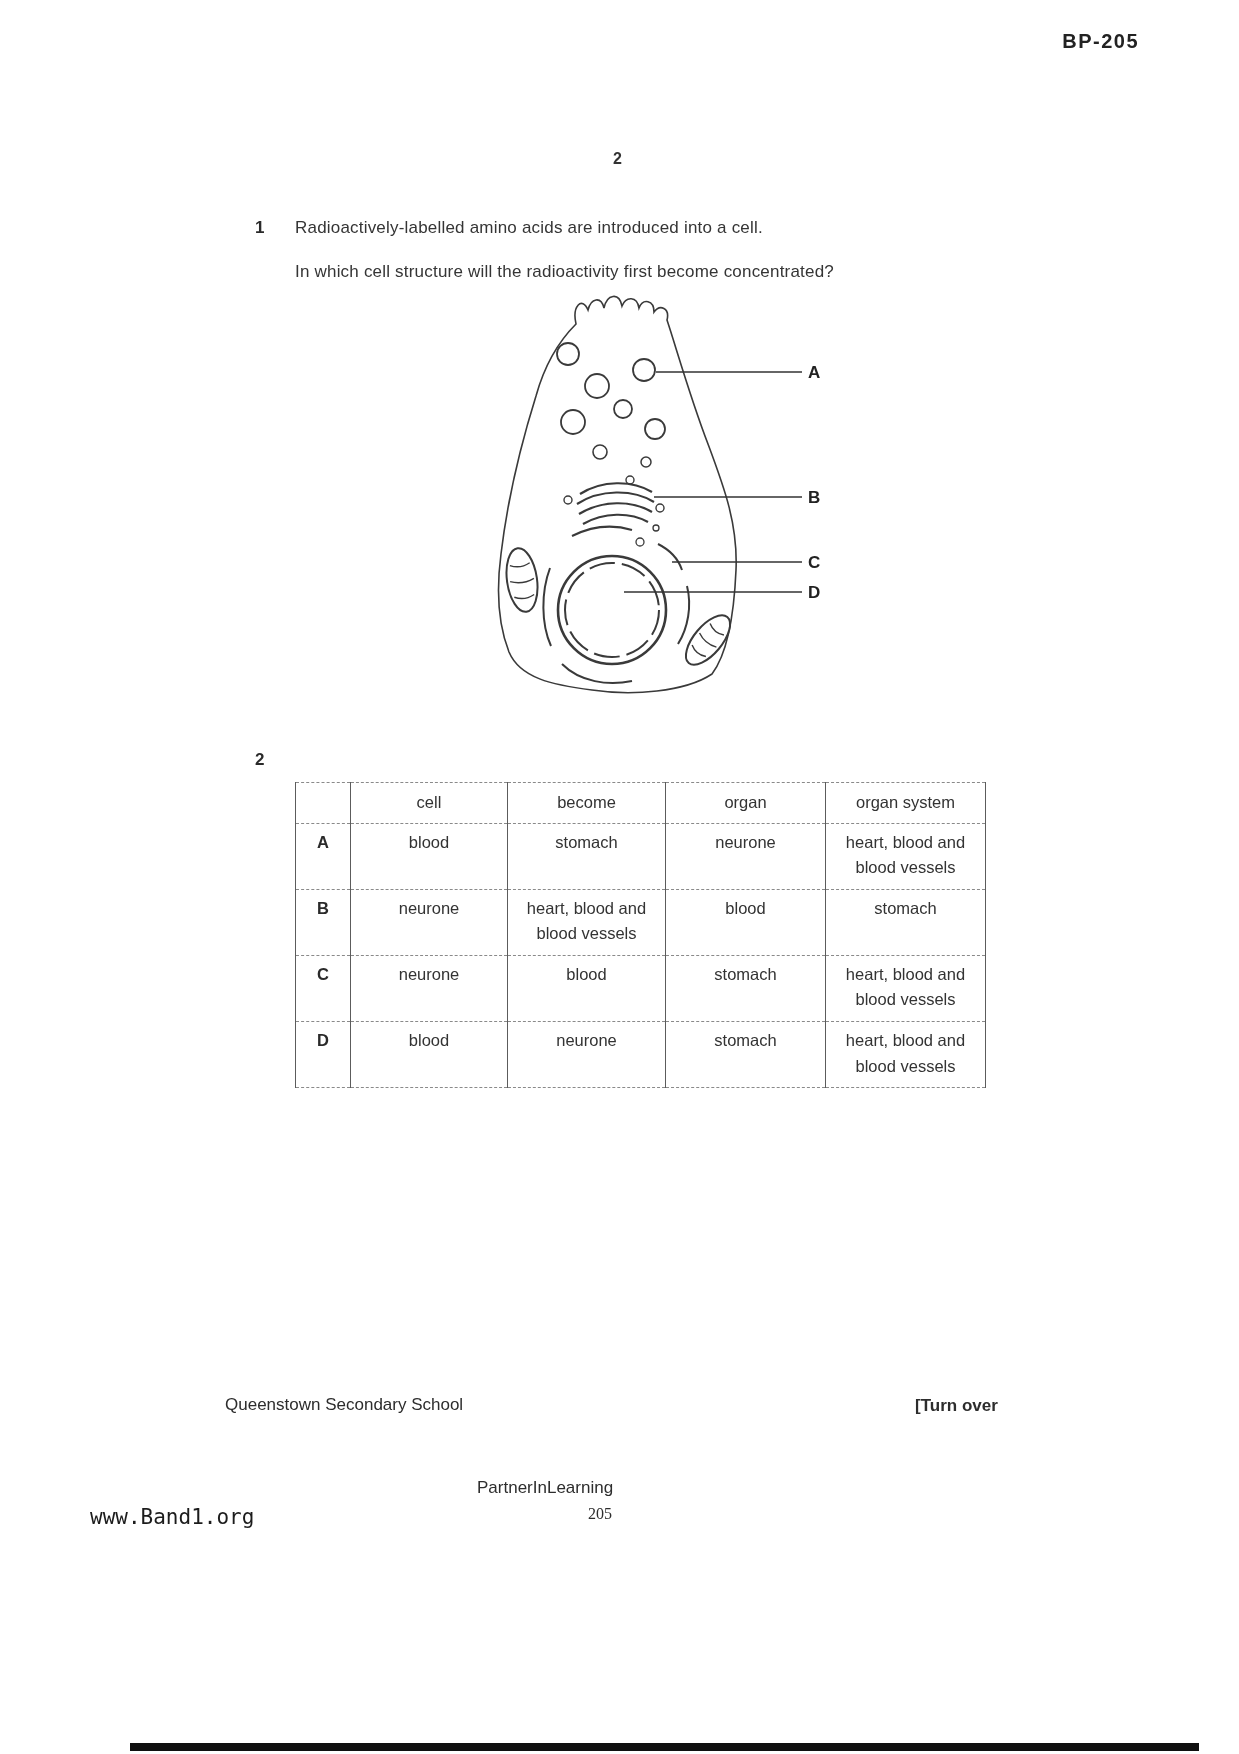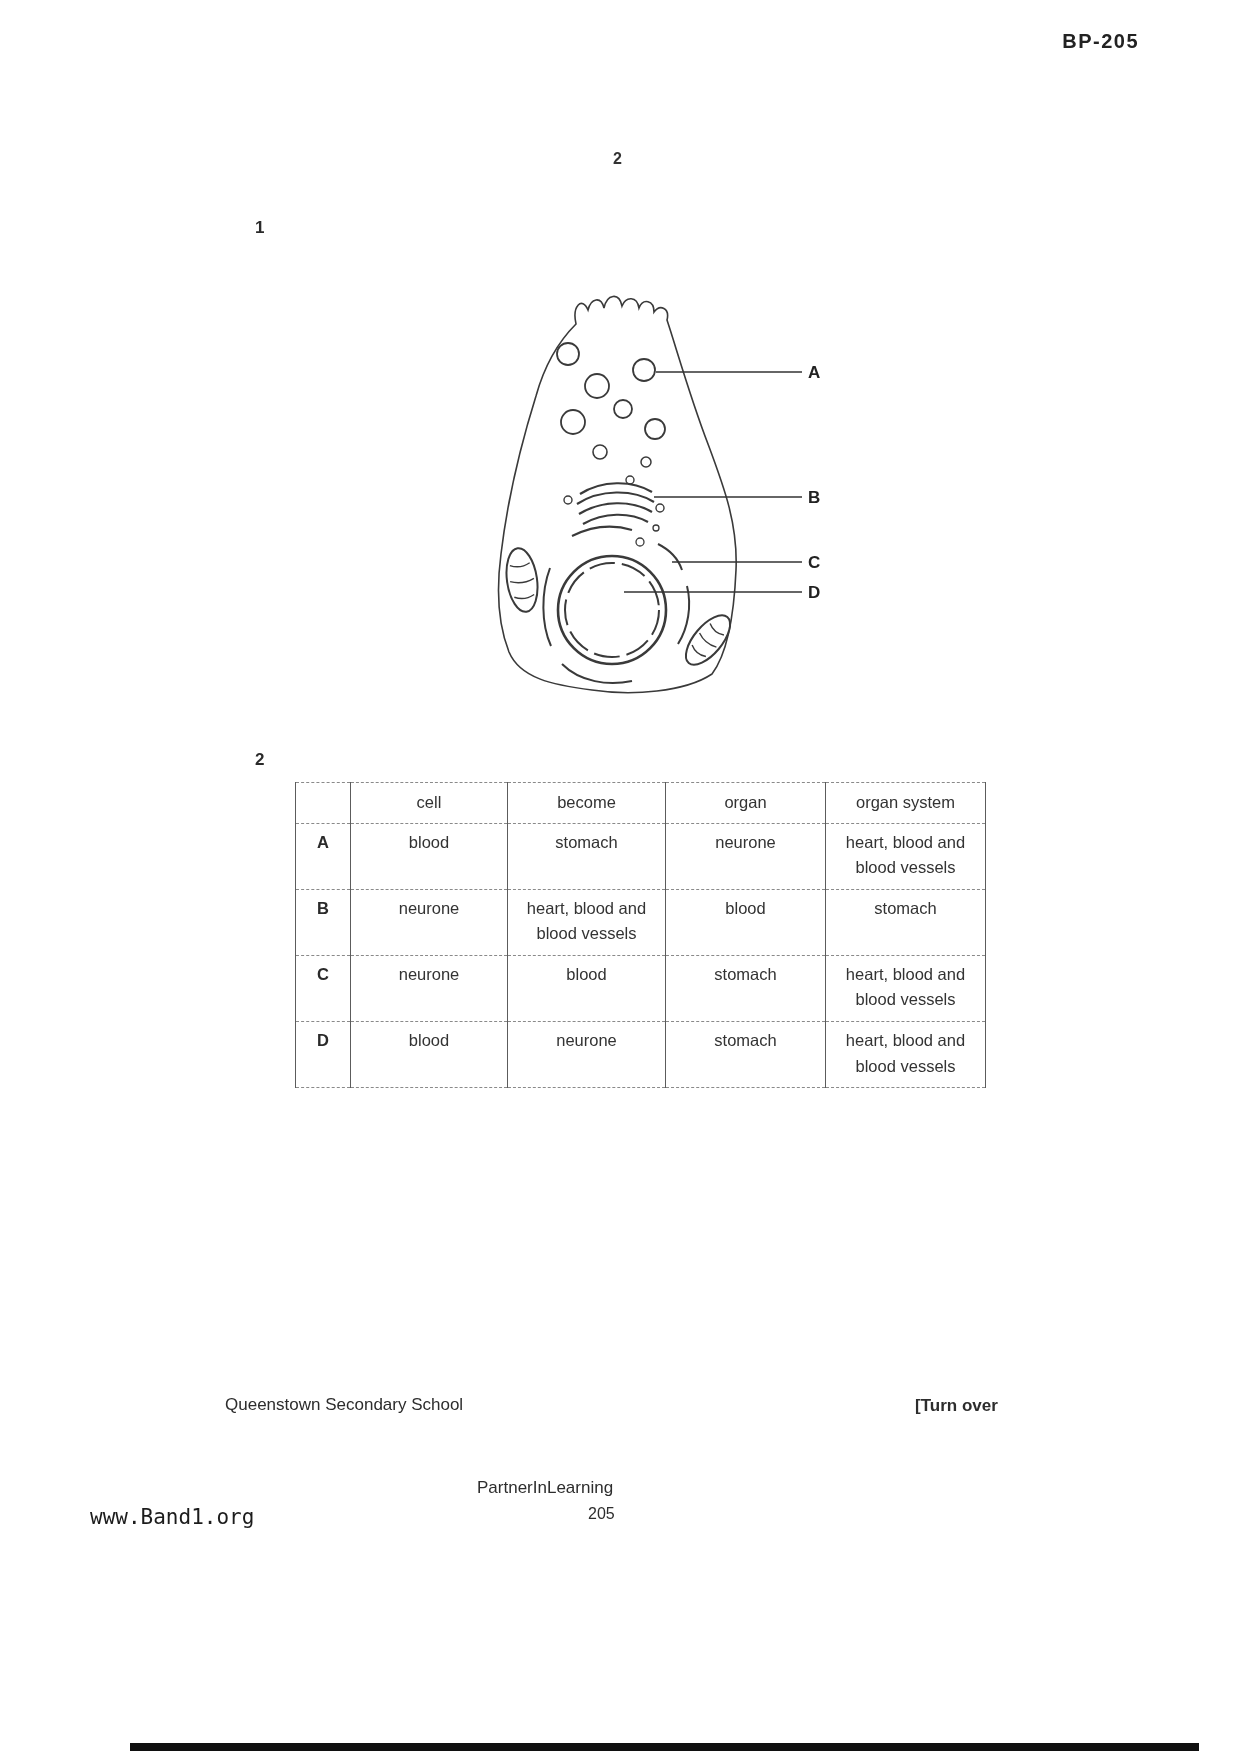--- a/index.html
+++ b/index.html
@@ -52,20 +52,22 @@
 </head>
 <body>
 
 <div class="page">
 
   <div class="abs doc-code" style="top:30px; right:60px;">BP-205</div>
 
   <div class="abs pageno" style="top:150px; left:573px;">2</div>
 
   <div class="abs qnum" style="top:218px; left:215px;">1</div>
+  <div class="abs qline" style="top:218px; left:255px;">Radioactively-labelled amino acids are introduced into a cell.</div>
+  <div class="abs qline" style="top:262px; left:255px;">In which cell structure will the radioactivity first become concentrated?</div>
 
   <svg class="diagram-svg" viewBox="0 0 360 415">
 
     <path class="organelle" stroke-width="1.6" d="M 96 32
          C 92 14, 102 4, 108 18
          C 111 6, 121 4, 124 16
          C 127 2, 139 0, 142 14
          C 146 4, 157 4, 159 16
          C 163 6, 174 8, 174 20
          C 180 12, 190 16, 187 28
@@ -187,19 +189,19 @@
         <td>stomach</td>
         <td>heart, blood and blood vessels</td>
       </tr>
     </tbody>
   </table>
 
   <div class="abs footer-school" style="top:1395px; left:185px;">Queenstown Secondary School</div>
   <div class="abs turn-over" style="top:1396px; left:875px;">[Turn over</div>
 
   <div class="abs partner" style="top:1478px; left:437px;">PartnerInLearning</div>
-  <div class="abs footer-num" style="top:1505px; left:548px;">205</div>
+  <div class="abs footer-num" style="top:1505px; left:548px;font-family:Liberation Serif, serif;">205</div>
 
   <div class="abs watermark" style="top:1505px; left:50px;">www.Band1.org</div>
 
   <div class="abs scan-bar" style="top:1743px; left:90px; width:1149px; height:8px;"></div>
 
 </div>
 
 </body></html>

